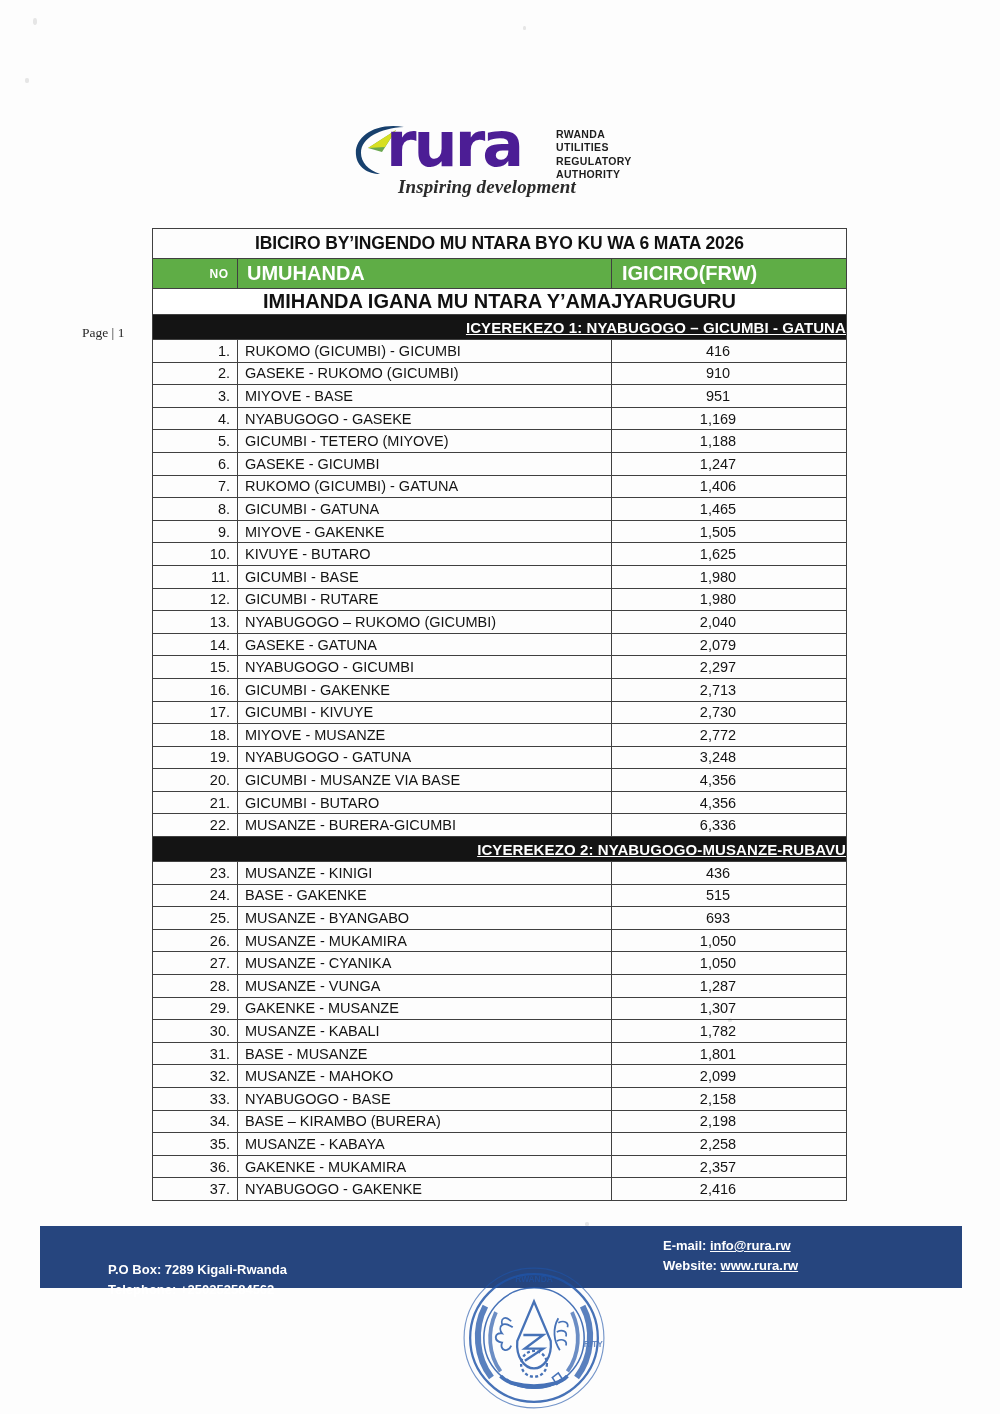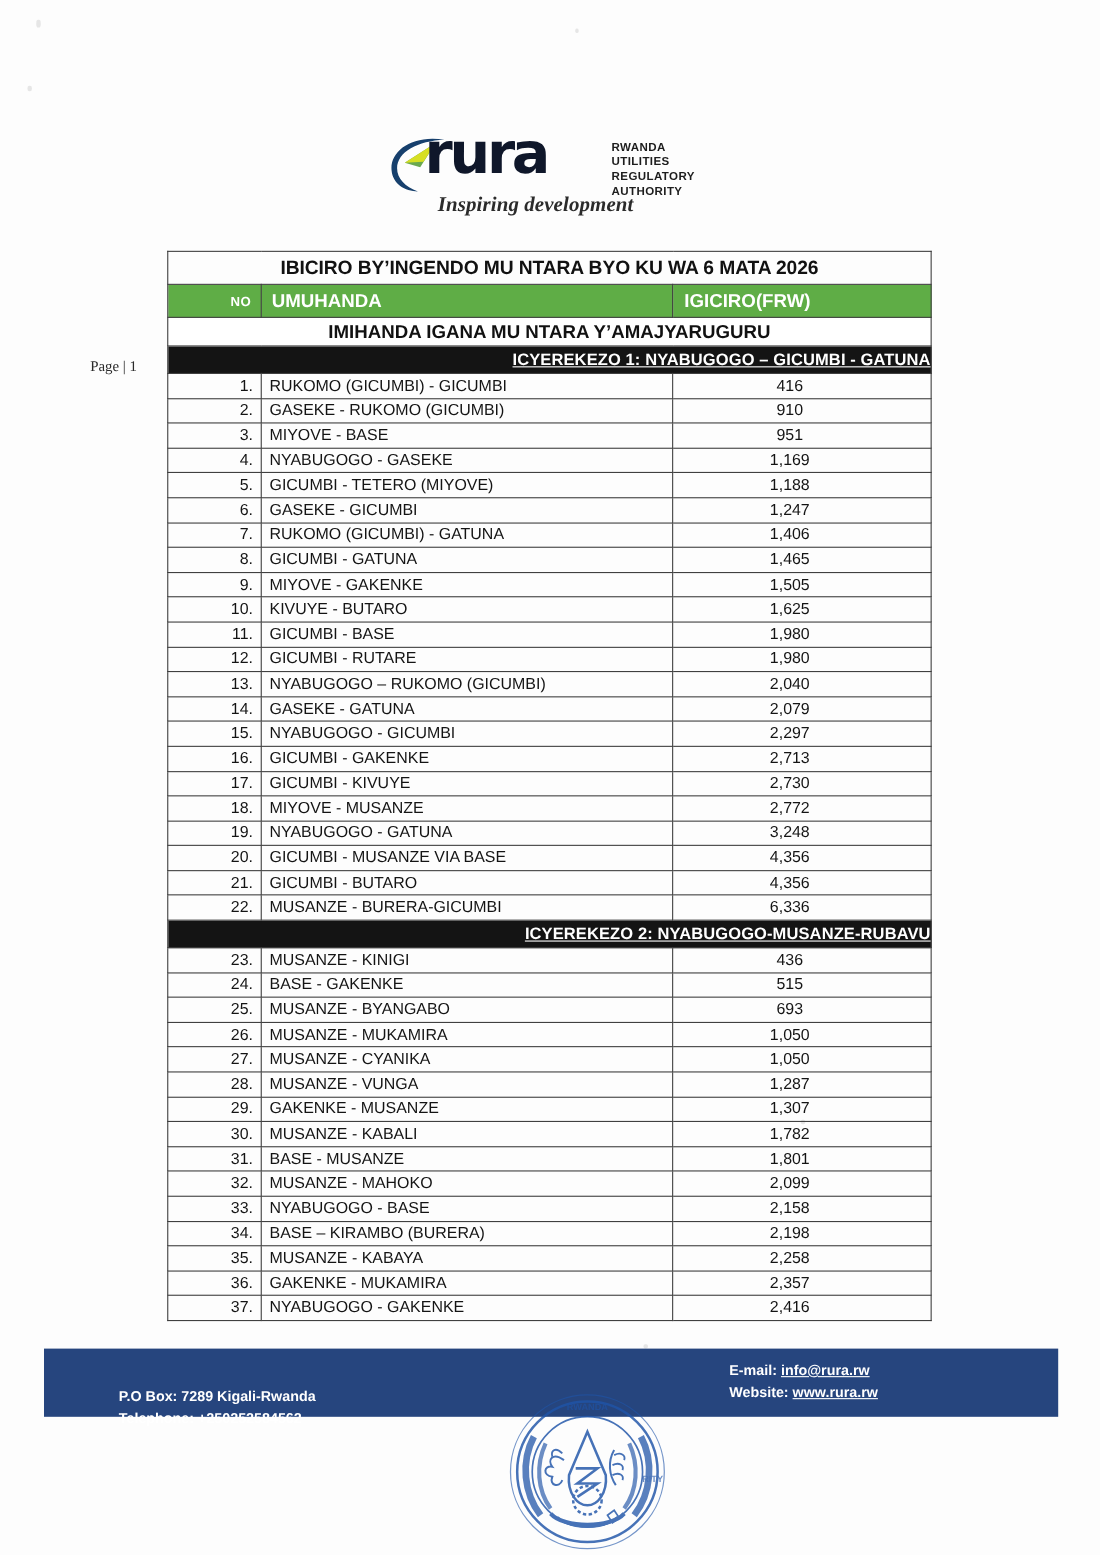--- a/index.html
+++ b/index.html
@@ -39,24 +39,24 @@
   .logo-swoosh {
     position: absolute;
     left: 0px; top: 4px;
     width: 60px; height: 52px;
   }
   .logo-word {
     position: absolute;
     left: 34px;
     top: -6px;
     font-family: "DejaVu Sans", sans-serif;
-    font-size: 52px;
+    font-size: 62px;
     font-weight: 700;
     letter-spacing: -3px;
-    color: #0f172a;
+    color: #4c1d95;
     line-height: 1;
   }
   .logo-tag {
     position: absolute;
     left: 46px;
     top: 56px;
     font-family: Liberation Serif, serif;
     font-style: italic;
     font-size: 19px;
     font-weight: 700;
@@ -118,37 +118,37 @@
     border-top: 2px solid #333;
     border-bottom: 1.5px solid #333;
   }
 
   
   .row-green td {
     background: #5FAD46;
     color: #ffffff;
     height: 30px;
     font-weight: 700;
-    font-size: 17px;
+    font-size: 20px;
     border-color: #4e9a38;
   }
   .row-green .h-no {
     text-align: center;
     font-size: 12px;
     letter-spacing: .4px;
     padding-left: 48px;
   }
   .row-green .h-road  { padding-left: 9px; }
   .row-green .h-price { padding-left: 10px; }
 
   
   .row-banner td {
     height: 26px;
     text-align: center;
-    font-size: 17px;
+    font-size: 20px;
     font-weight: 700;
     color: #111;
     background: #ffffff;
   }
 
   
   .row-section td {
     height: 25px;
     text-align: right;
     font-size: 15px;

